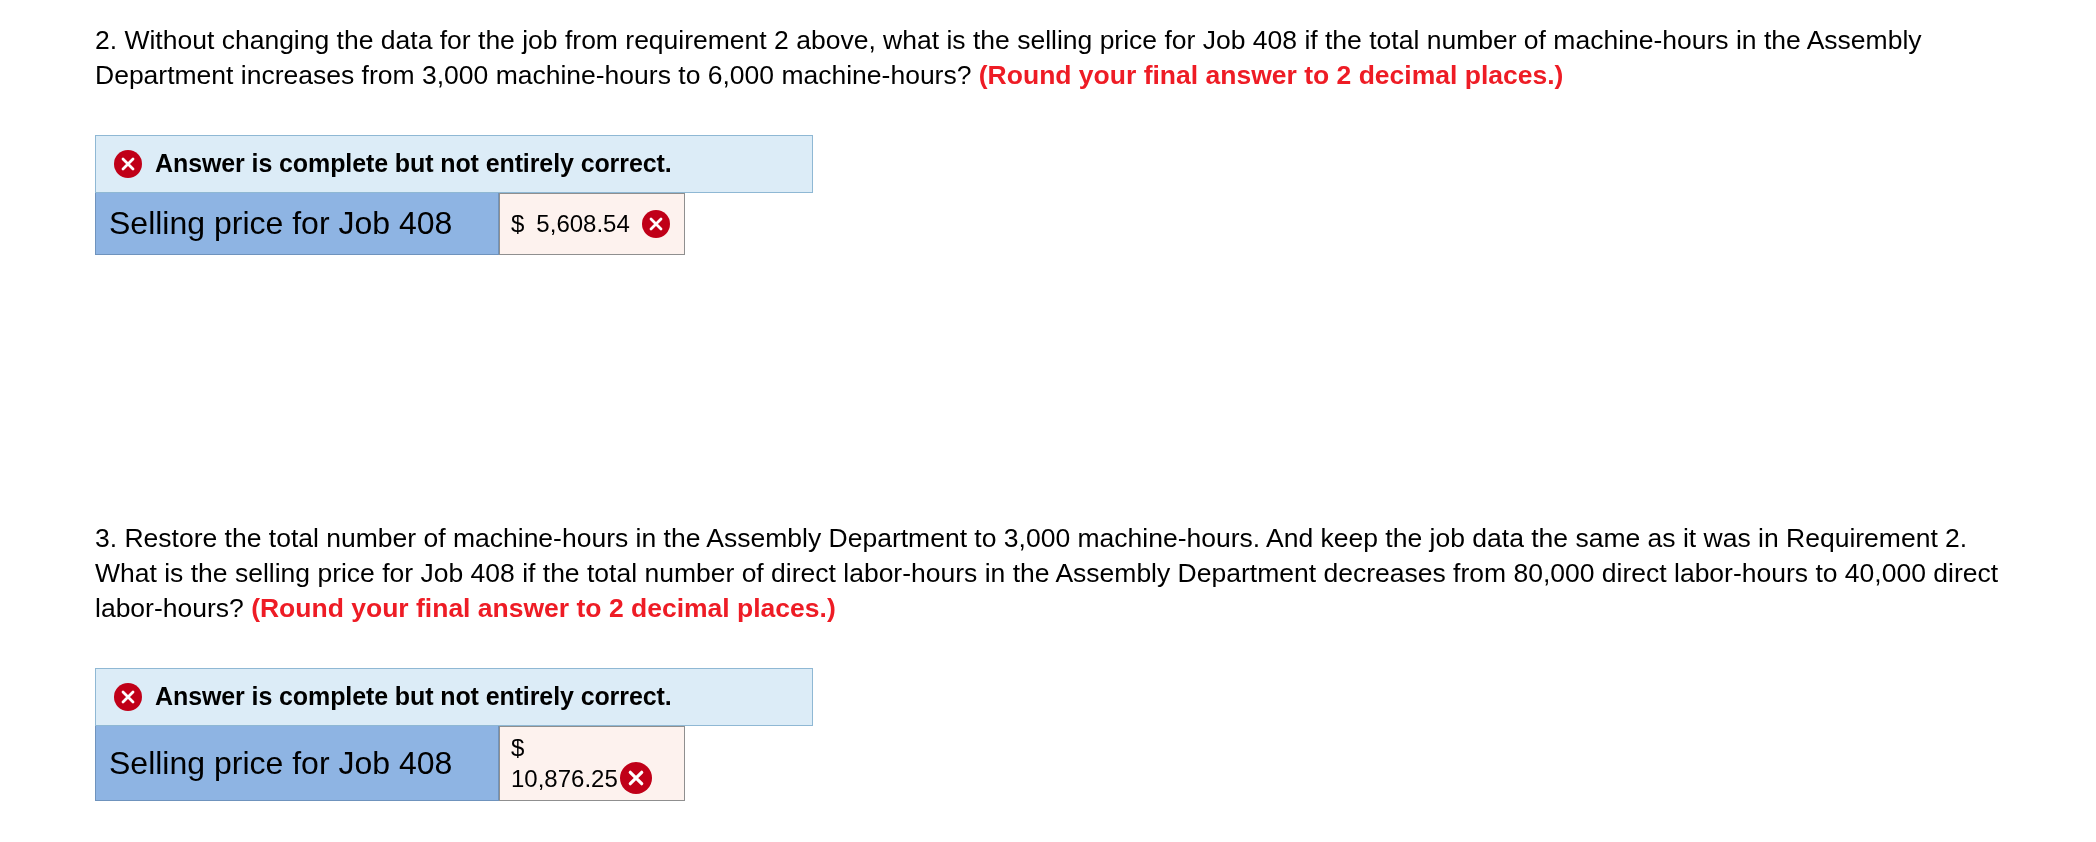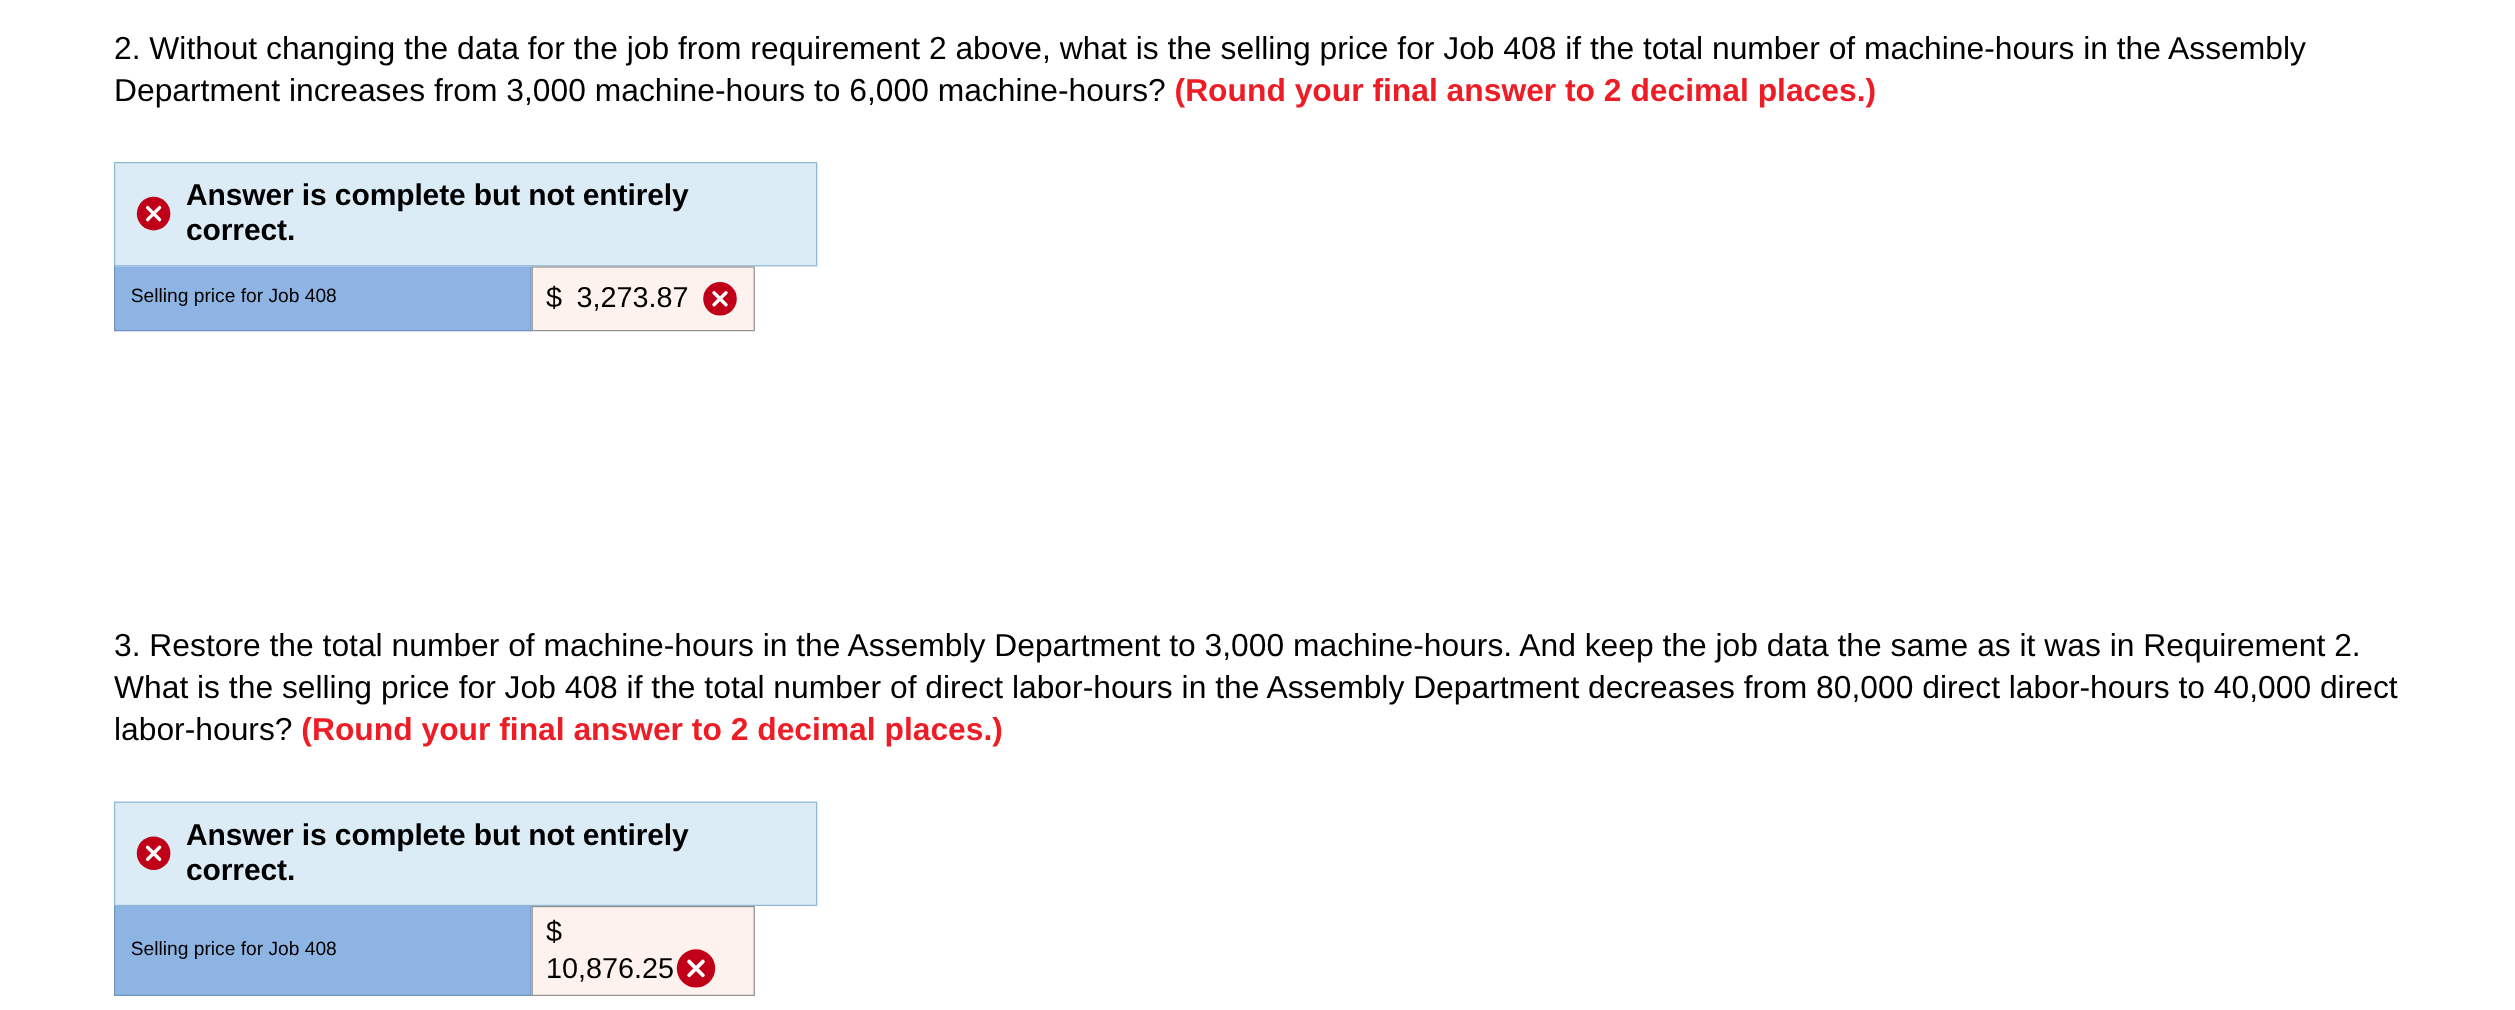--- a/index.html
+++ b/index.html
@@ -33,27 +33,27 @@
     color: #000;
     margin: 0;
     font-weight: 400;
   }
   .q-red {
     color: #ee1c25;
     font-weight: bold;
   }
   .answer-banner {
     margin-top: 42px;
-    width: 586px;
+    width: 718px;
     box-sizing: border-box;
     background: #dcecf7;
     border: 1px solid #8fb8d4;
     padding: 13px 18px 14px 18px;
     display: flex;
-    align-items: center;
+    align-items: flex-end;
     gap: 13px;
   }
   .banner-text {
     font-size: 25px;
     font-weight: bold;
     color: #000;
     letter-spacing: -0.1px;
   }
   .x-icon {
     display: inline-flex;
@@ -69,26 +69,26 @@
   .x-icon-lg {
     width: 32px;
     height: 32px;
   }
   .answer-row {
     display: flex;
     align-items: stretch;
     margin-top: 0;
   }
   .answer-label {
-    width: 348px;
+    width: 404px;
     box-sizing: border-box;
     background: #8eb4e3;
     border: 1px solid #6f93bd;
     border-top: none;
-    font-size: 16px;
+    font-size: 32px;
     color: #000;
     padding: 12px 12px 12px 13px;
     display: flex;
     align-items: center;
   }
   .answer-value {
     box-sizing: border-box;
     background: #fdf2ee;
     border: 1px solid #8f8f8f;
     border-left: 1px solid #8f8f8f;
@@ -137,21 +137,21 @@
           <path d="M9 9 L19 19 M19 9 L9 19" stroke="#ffffff" stroke-width="2.8" stroke-linecap="round"></path>
         </svg>
       </span>
       <span class="banner-text">Answer is complete but not entirely correct.</span>
     </div>
 
     <div class="answer-row">
       <div class="answer-label">Selling price for Job 408</div>
       <div class="answer-value single-line">
         <span class="amount">$</span>
-        <span class="amount">3,273.87</span>
+        <span class="amount">5,608.54</span>
         <span class="x-icon">
           <svg width="28" height="28" viewBox="0 0 28 28" aria-hidden="true">
             <path d="M9 9 L19 19 M19 9 L9 19" stroke="#ffffff" stroke-width="2.8" stroke-linecap="round"></path>
           </svg>
         </span>
       </div>
     </div>
   </div>
 
   <div class="question-block" id="q3">

